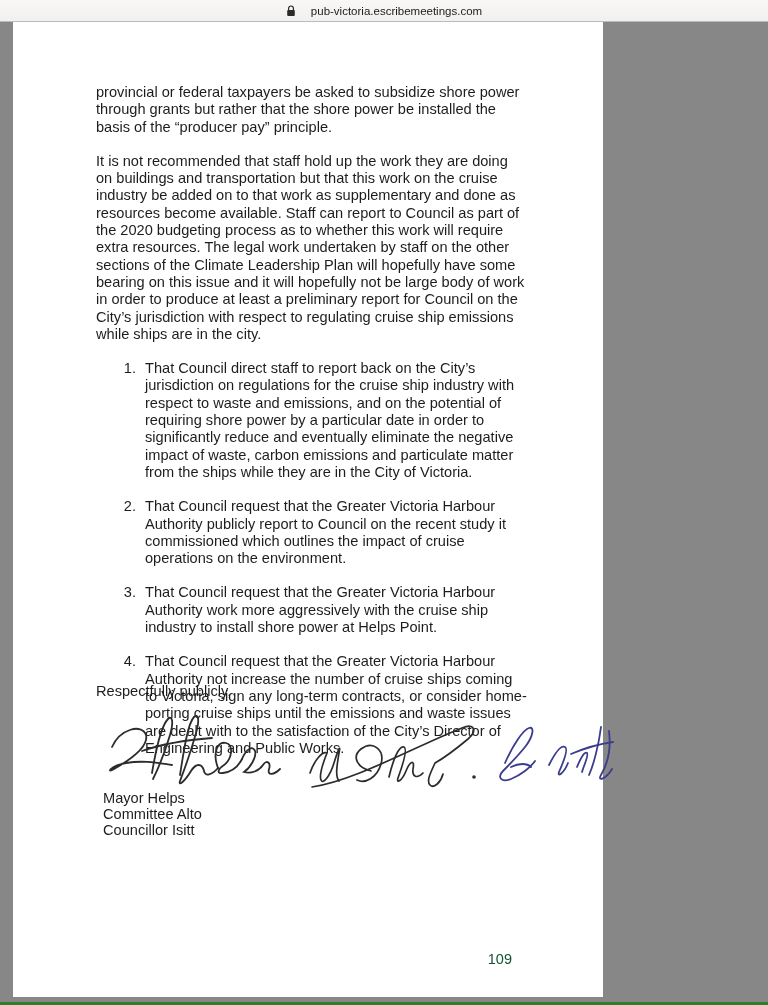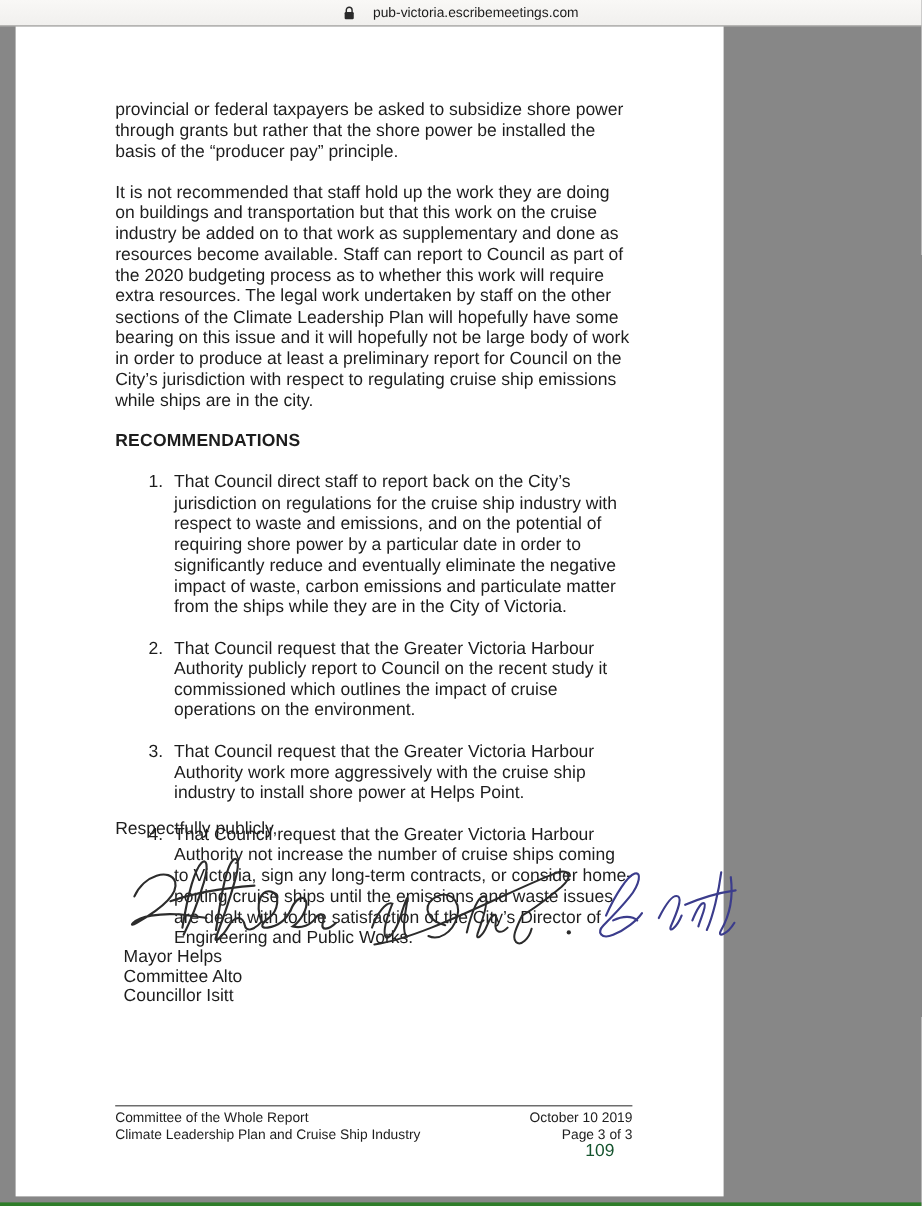--- a/index.html
+++ b/index.html
@@ -121,21 +121,20 @@
       </svg>
     </span>
     <span class="domain">pub-victoria.escribemeetings.com</span>
   </div>
 
   <div class="page">
 
     <div class="content">
       <p>provincial or federal taxpayers be asked to subsidize shore power through grants but rather that the shore power be installed the basis of the “producer pay” principle.</p>
       <p>It is not recommended that staff hold up the work they are doing on buildings and transportation but that this work on the cruise industry be added on to that work as supplementary and done as resources become available. Staff can report to Council as part of the 2020 budgeting process as to whether this work will require extra resources. The legal work undertaken by staff on the other sections of the Climate Leadership Plan will hopefully have some bearing on this issue and it will hopefully not be large body of work in order to produce at least a preliminary report for Council on the City’s jurisdiction with respect to regulating cruise ship emissions while ships are in the city.</p>
-      <div class="rec-heading">RECOMMENDATIONS</div>
       <ol class="rec-list">
         <li>That Council direct staff to report back on the City’s jurisdiction on regulations for the cruise ship industry with respect to waste and emissions, and on the potential of requiring shore power by a particular date in order to significantly reduce and eventually eliminate the negative impact of waste, carbon emissions and particulate matter from the ships while they are in the City of Victoria.</li>
         <li>That Council request that the Greater Victoria Harbour Authority publicly report to Council on the recent study it commissioned which outlines the impact of cruise operations on the environment.</li>
         <li>That Council request that the Greater Victoria Harbour Authority work more aggressively with the cruise ship industry to install shore power at Helps Point.</li>
         <li>That Council request that the Greater Victoria Harbour Authority not increase the number of cruise ships coming to Victoria, sign any long-term contracts, or consider home-porting cruise ships until the emissions and waste issues are dealt with to the satisfaction of the City’s Director of Engineering and Public Works.</li>
       </ol>
     </div>
 
     <div class="closing">Respectfully publicly,</div>
 
@@ -171,30 +170,20 @@
         <path d="M122,14 C124,30 121,46 114,58 C110,65 119,62 125,52"></path>
       </svg>
     </span>
 
     <div class="names">
       <div class="name-col1">Mayor Helps</div>
       <div class="name-col2">Committee Alto</div>
       <div>Councillor Isitt</div>
     </div>
 
-    <div class="footer">
-      <div class="left">
-        <div>Committee of the Whole Report</div>
-        <div>Climate Leadership Plan and Cruise Ship Industry</div>
-      </div>
-      <div class="right">
-        <div>October 10 2019</div>
-        <div>Page 3 of 3</div>
-      </div>
-    </div>
 
     <div class="pagenum">109</div>
 
   </div>
 
   <div class="green-strip"></div>
 
 </div>
 
 </body></html>

